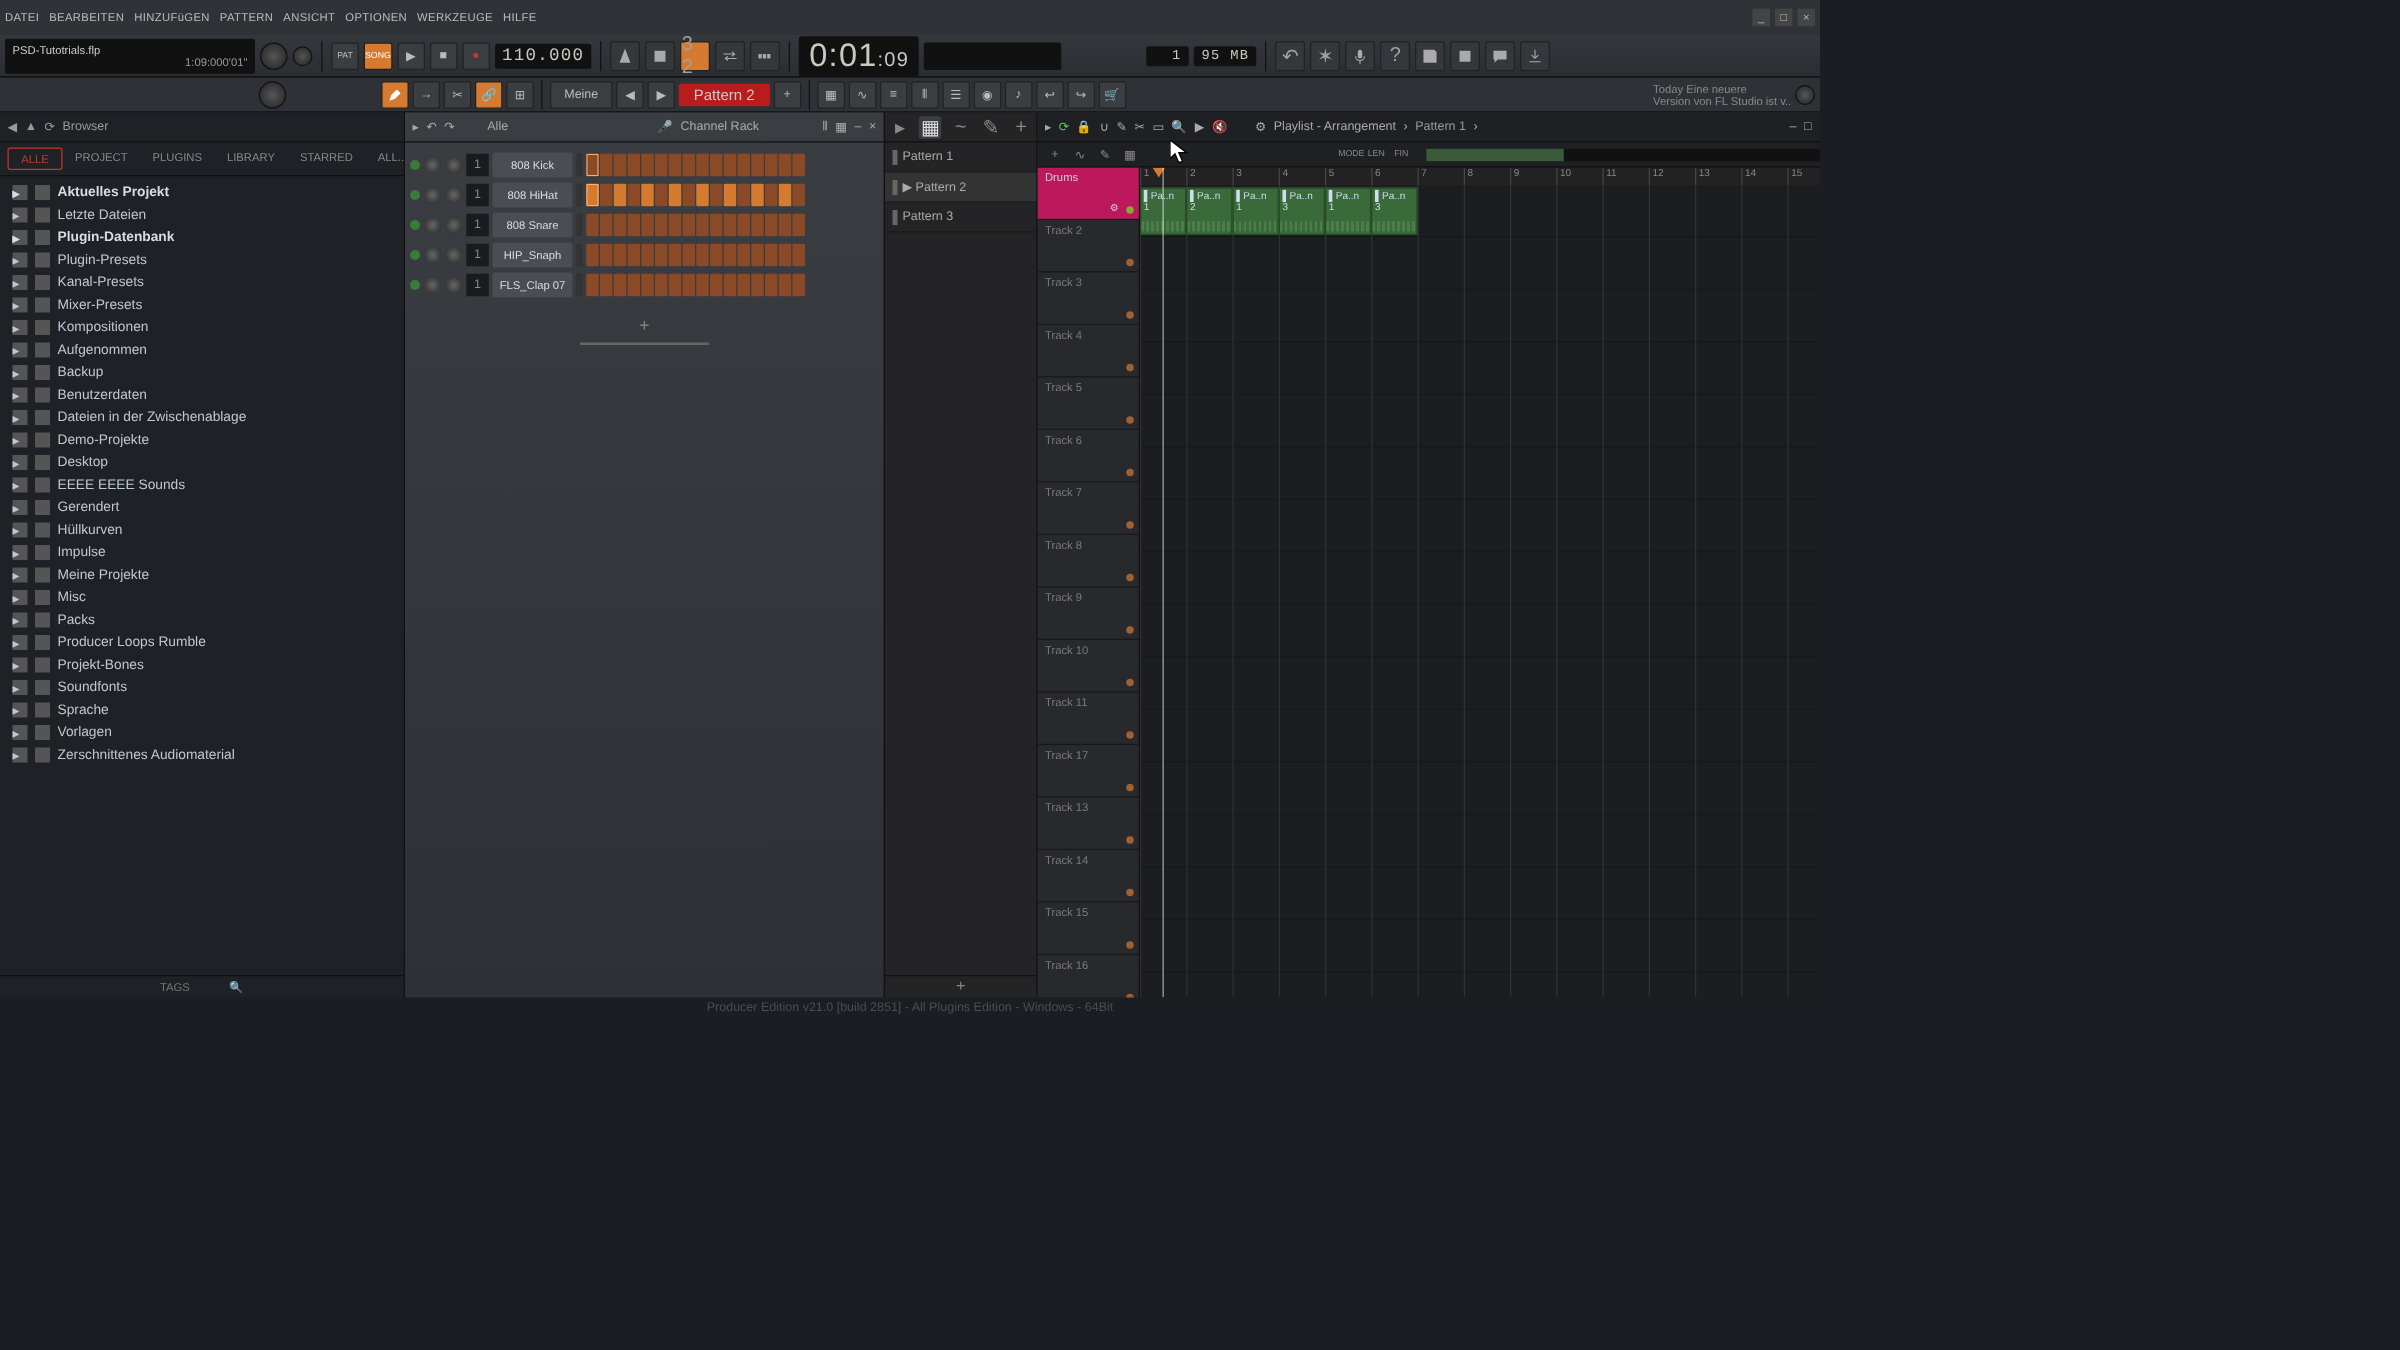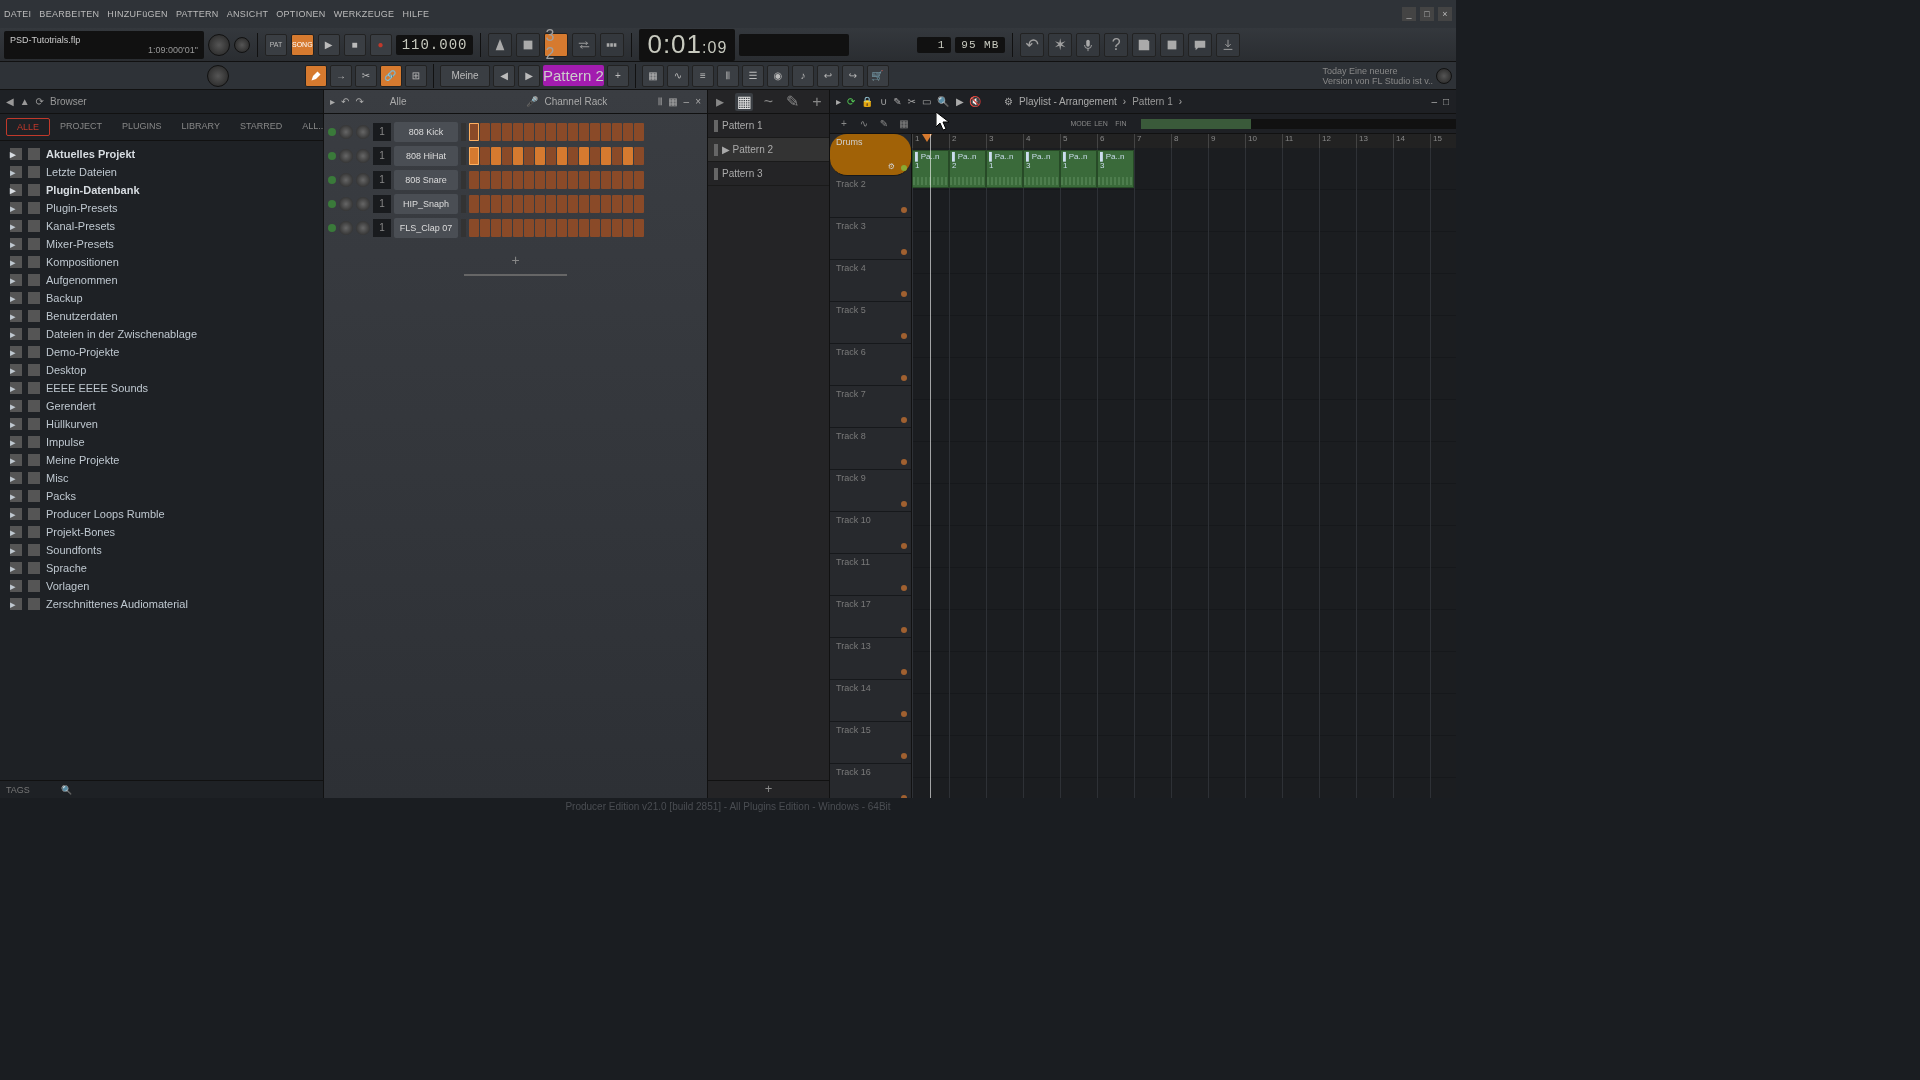--- a/index.html
+++ b/index.html
@@ -22,36 +22,36 @@
 .lcd { background: #111; color: #c8cabf; font-family: "Courier New", monospace; padding: 2px 6px; border-radius: 2px; font-size: 14px; letter-spacing: 1px; }
 .lcd.big { font-size: 26px; padding: 0 8px; }
 .lcd.small { font-size: 11px; }
 .vsplit { width:1px; height:24px; background:#111; margin:0 3px; }
 .iconbtn { width: 24px; height: 24px; background: #34383d; border: 1px solid #222; display: flex; align-items: center; justify-content: center; border-radius:2px; cursor: pointer; }
 .iconbtn svg { width: 14px; height: 14px; fill: #aaa; }
 .news { font-size: 9px; color: #888; max-width: 120px; line-height: 10px; }
 
 
 .toolbar2 { height: 28px; background: #2e3237; display: flex; align-items: center; padding: 0 4px; gap: 3px; border-bottom: 1px solid #111; }
-.toolbar2 .patbox { background: #a21caf; padding: 2px 0; font-size: 15px; color: #ccc; border-radius: 2px; }
+.toolbar2 .patbox { background: #b91c1c; padding: 2px 12px; font-size: 12px; color: #ccc; border-radius: 2px; }
 
 
 .main { display: flex; height: calc(100% - 28px - 34px - 28px - 18px); }
 
 
 .browser { width: 324px; background: #1e2125; display: flex; flex-direction: column; border-right: 1px solid #111; }
 .browser-head { height: 24px; display: flex; align-items: center; padding: 0 6px; gap: 6px; font-size: 10px; color: #999; border-bottom: 1px solid #111; }
 .browser-tabs { display: flex; gap: 0; padding: 4px 6px; border-bottom: 1px solid #111; }
 .browser-tabs div { font-size: 9px; padding: 3px 10px; color: #888; cursor: pointer; }
 .browser-tabs div.active { border: 1px solid #c0392b; color: #c0392b; border-radius: 2px; }
 .tree { flex: 1; overflow: auto; padding: 4px 0; }
 .tree-item { display: flex; align-items: center; height: 18px; padding: 0 10px; font-size: 11px; color: #bfc8d0; cursor: pointer; gap: 6px; }
 .tree-item .ticon { width: 12px; height: 12px; background: #555; display:inline-block; }
 .tree-item.bold { font-weight: bold; color: #d8dde2; }
-.browser-foot { height: 18px; border-top: 1px solid #111; font-size: 9px; padding: 2px 6px; color: #777; display:flex; align-items:center; justify-content:flex-start;gap:32px;}
+.browser-foot { height: 18px; border-top: 1px solid #111; font-size: 9px; padding: 2px 6px; color: #777; display:flex; align-items:center; justify-content:center;gap:32px;}
 
 
 .rack { flex: 0 0 384px; background: linear-gradient(#3a3d42,#2d3035); border-right: 1px solid #111; display: flex; flex-direction: column; }
 .rack-head { height: 24px; display: flex; align-items: center; padding: 0 6px; font-size: 10px; color: #aaa; gap: 6px; border-bottom: 1px solid #111; }
 .rack-head .title { flex: 1; }
 .rack-head .close { cursor:pointer; }
 .rack-body { padding: 6px 4px; }
 .rack-row { display: flex; align-items: center; height: 23px; gap: 3px; margin-bottom: 1px; }
 .led { width: 8px; height: 8px; border-radius: 50%; background: #3a7a3a; }
 .rknob { width: 14px; height: 14px; border-radius: 50%; background: radial-gradient(#666,#222); }
@@ -77,21 +77,21 @@
 
 .playlist { flex: 1; background: #1e2024; display: flex; flex-direction: column; }
 .pl-head { height: 24px; display: flex; align-items: center; padding: 0 6px; gap: 6px; font-size: 10px; color: #aaa; border-bottom: 1px solid #111; }
 .pl-head .title { flex:0 0 auto; }
 .pl-head .crumb { color:#999; }
 .pl-tools { height: 20px; display:flex; align-items:center; gap:4px; padding:0 6px; border-bottom:1px solid #111;}
 .pl-tools .tool { width:16px; height:16px; display:flex; align-items:center; justify-content:center; color:#888; font-size:10px; cursor:pointer;}
 .pl-body { flex:1; display:flex; overflow:hidden; }
 .tracklabels { width: 82px; background:#27292d; border-right:1px solid #111; }
 .trackrow { height:42px; border-bottom:1px solid #16181b; padding:3px 6px; font-size:9px; color:#7a7a7a; position:relative; display:flex; align-items:flex-start; cursor:pointer;}
-.trackrow.named { color:#cfcfcf; background:#a16207;border-radius:17px; }
+.trackrow.named { color:#cfcfcf; background:#be185d; }
 .trackrow .dot { position:absolute; right:4px; bottom:4px; width:6px; height:6px; border-radius:50%; background:#a06030; }
 .trackrow.named .dot { background:#8a3; }
 .grid { flex:1; position:relative; background:#1b1d20; overflow:hidden; }
 .ruler { height:14px; background:#222; display:flex; font-size:8px; color:#888; position:relative;}
 .ruler div { width:37px; border-left:1px solid #444; padding-left:2px; }
 .gridrows { position:absolute; top:14px; left:0; right:0; bottom:0;}
 .gline { position:absolute; top:0; bottom:0; width:1px; background:#26282c; }
 .gline.bar { background:#2e3136; }
 .grow { position:absolute; left:0; right:0; height:42px; border-bottom:1px solid #16181b; }
 .clip { position:absolute; height:38px; top:2px; background:#3a6a3a; border:1px solid #274a27; font-size:8px; color:#cde; padding:1px 2px; overflow:hidden; cursor:pointer;}

